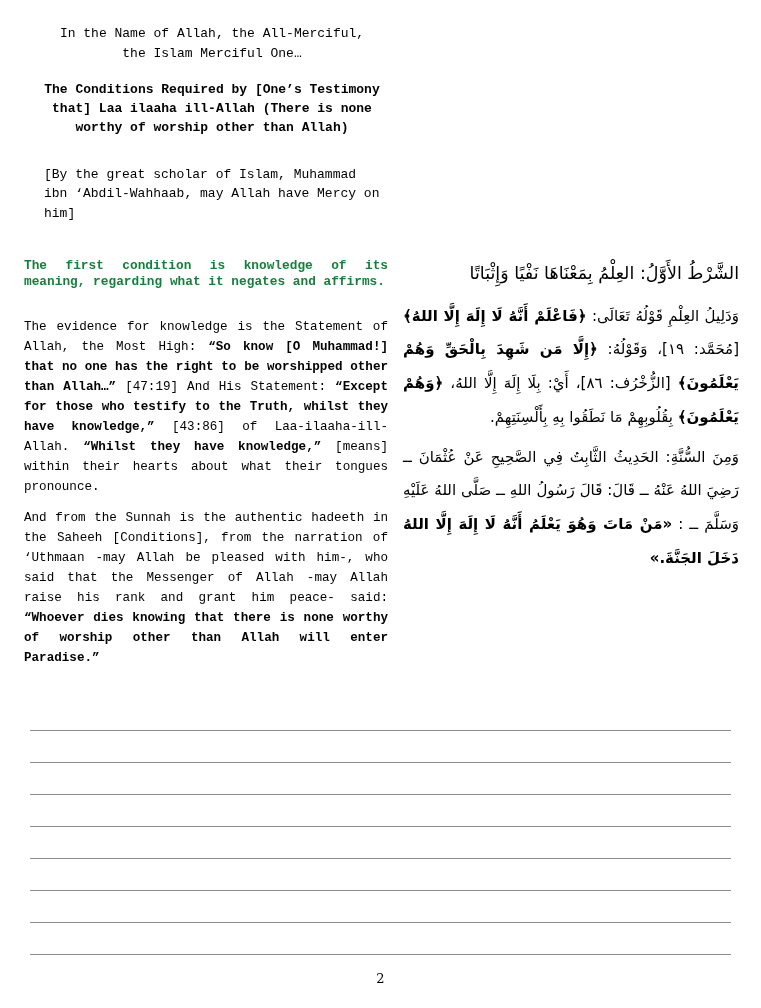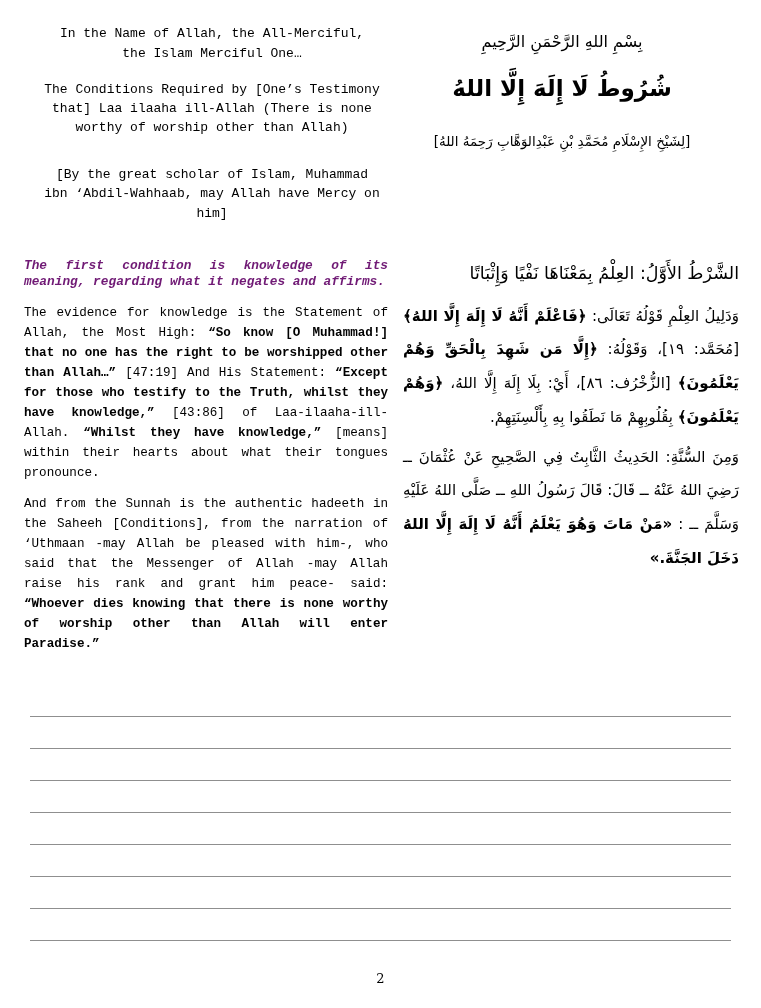--- a/index.html
+++ b/index.html
@@ -18,47 +18,46 @@
   .header {
     display: flex;
     justify-content: space-between;
     padding: 24px 34px 0 36px;
     height: 212px;
   }
   .header-en { width: 352px; }
   .header-ar { width: 330px; direction: rtl; }
 
   .en-bismillah { text-align: center; font-size: 13px; line-height: 1.55; }
-  .en-title     { font-weight: normal; text-align: center; font-size: 13px; line-height: 1.45; margin-top: 17px; padding: 0 4px; }
-  .en-author    { text-align: center; font-size: 13px; line-height: 1.5; margin-top: 27px; padding: 0 8px; }
+  .en-title     { font-weight: bold; text-align: center; font-size: 13px; line-height: 1.45; margin-top: 17px; padding: 0 4px; }
+  .en-author    { text-align: left; font-size: 13px; line-height: 1.5; margin-top: 27px; padding: 0 8px; }
 
   .ar-text { font-family: "DejaVu Sans", sans-serif; }
   .ar-bismillah { text-align: center; font-size: 16px; margin-top: 8px; }
   .ar-title     { text-align: center; font-size: 23px; font-weight: bold; margin-top: 24px; }
   .ar-author    { text-align: center; font-size: 13.5px; margin-top: 32px; }
 
   
   .main {
     display: flex;
     justify-content: space-between;
     padding: 0 22px 0 24px;
     margin-top: 46px;
     min-height: 402px;
   }
   .col-en { width: 364px; }
   .col-ar { width: 336px; }
 
   .red-heading {
-    color: #701a75;
+    color: #15803d;
     font-weight: bold;
     font-size: 12.8px;
     line-height: 16px;
-    margin-bottom: 13px;
+    margin-bottom: 27px;
     text-align: justify;
-    font-style: italic;
   }
   .para {
     font-size: 12.6px;
     line-height: 20px;
     text-align: justify;
     margin-bottom: 11px;
   }
   .b { font-weight: bold; }
 
   .ar-col-heading {
@@ -103,25 +102,20 @@
 
     <div class="header-en">
       <div class="en-bismillah">
         <span>In the Name of Allah, the All-Merciful,</span><br>
         <span>the Islam Merciful One…</span>
       </div>
       <div class="en-title">The Conditions Required by [One’s Testimony that] Laa ilaaha ill-Allah (There is none worthy of worship other than Allah)</div>
       <div class="en-author">[By the great scholar of Islam, Muhammad ibn ‘Abdil-Wahhaab, may Allah have Mercy on him]</div>
     </div>
 
-    <div class="header-ar">
-      <div class="ar-text ar-bismillah">بِسْمِ اللهِ الرَّحْمَنِ الرَّحِيمِ</div>
-      <div class="ar-text ar-title">شُرُوطُ لَا إِلَهَ إِلَّا اللهُ</div>
-      <div class="ar-text ar-author">[لِشَيْخِ الإِسْلَامِ مُحَمَّدِ بْنِ عَبْدِالوَهَّابِ رَحِمَهُ اللهُ]</div>
-    </div>
 
   </div>
 
   <div class="main">
 
     <div class="col-en">
       <div class="red-heading">The first condition is knowledge of its meaning, regarding what it negates and affirms.</div>
 
       <p class="para"><span>The evidence for knowledge is the Statement of Allah, the Most High: </span><span class="b">“So know [O Muhammad!] that no one has the right to be worshipped other than Allah…”</span><span> [47:19] And His Statement: </span><span class="b">“Except for those who testify to the Truth, whilst they have knowledge,”</span><span> [43:86] of Laa-ilaaha-ill-Allah. </span><span class="b">“Whilst they have knowledge,”</span><span> [means] within their hearts about what their tongues pronounce.</span></p>
 

